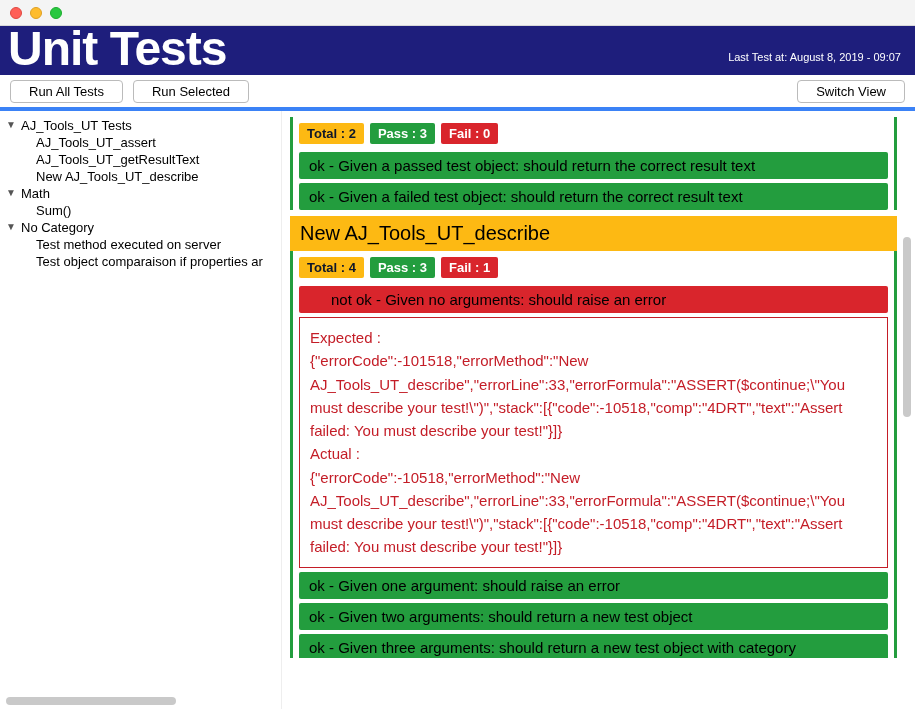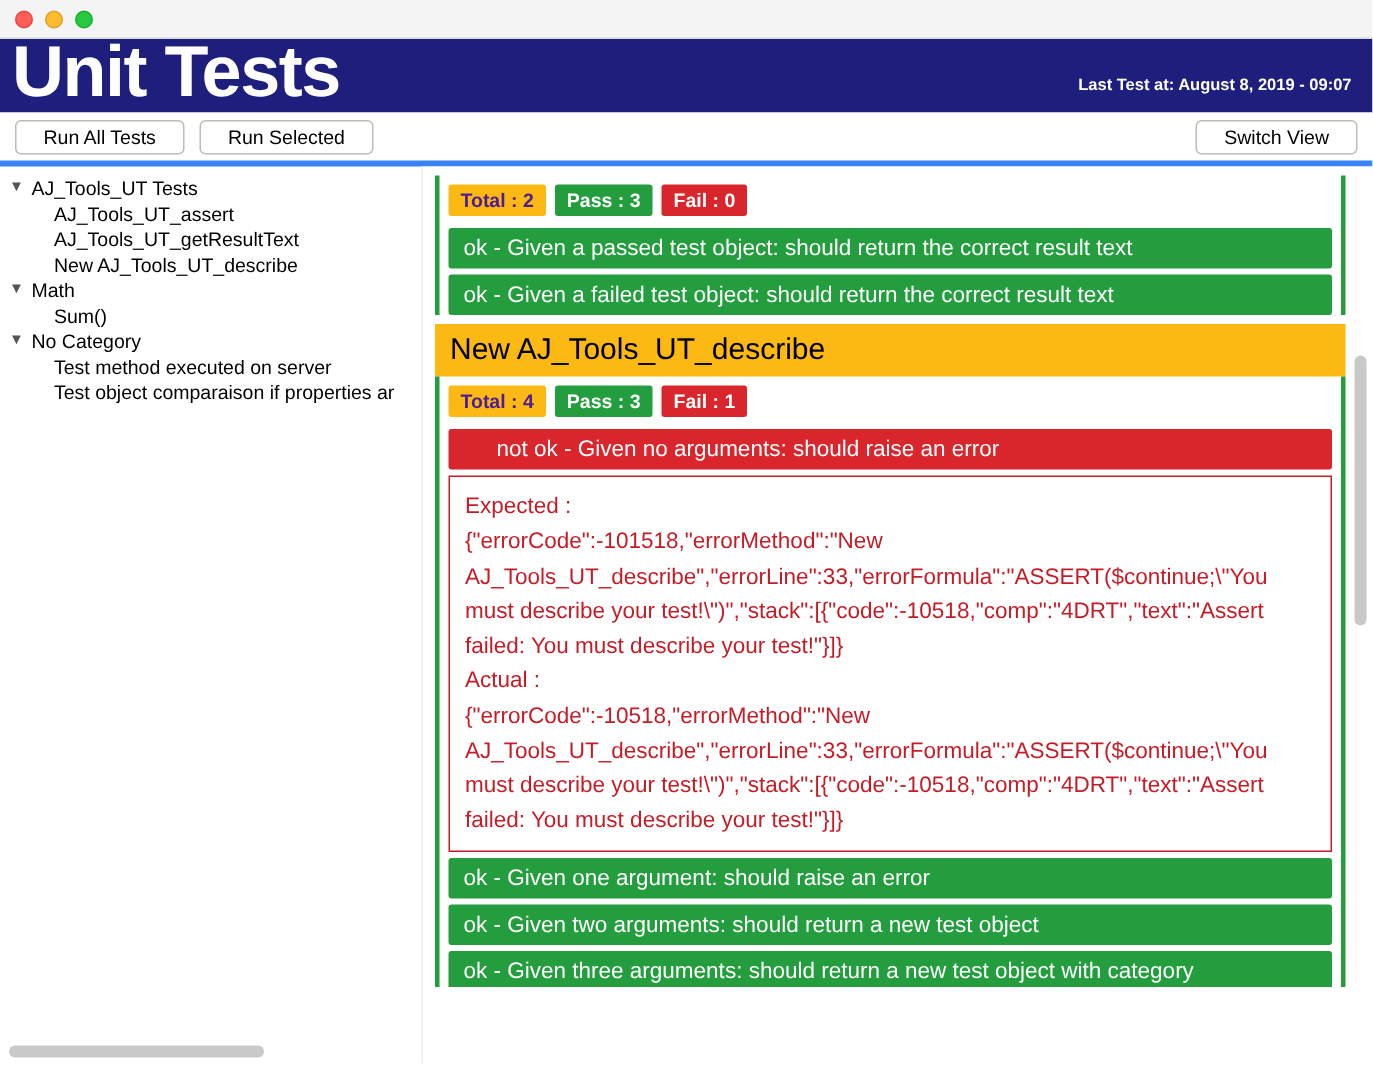--- a/index.html
+++ b/index.html
@@ -35,21 +35,21 @@
   padding: 0 14px 2px 8px;
 }
 .header-title {
   font-size: 48px;
   font-weight: 800;
   letter-spacing: -1px;
   line-height: 1;
 }
 .header-meta {
   font-size: 11px;
-  font-weight: 700;
+  font-weight: 400;
   padding-bottom: 10px;
 }
 .toolbar {
   height: 36px;
   display: flex;
   align-items: center;
   padding: 0 10px;
   gap: 10px;
   border-bottom: 4px solid #3b82f6;
   background: #fff;
@@ -126,29 +126,29 @@
   gap: 6px;
   padding: 6px 6px 4px 6px;
 }
 .badge {
   padding: 3px 8px;
   font-size: 13px;
   font-weight: 700;
   color: #fff;
   border-radius: 2px;
 }
-.badge-total { background: #fdb913; color: #4c1d95; }
+.badge-total { background: #fdb913; color: #0f172a; }
 .badge-pass  { background: #239d3e; }
 .badge-fail  { background: #d9252c; }
 .result-line {
   margin: 4px 6px;
   padding: 5px 10px;
   font-size: 15px;
   font-weight: 500;
-  color: #ffffff;
+  color: #000000;
   border-radius: 2px;
 }
 .result-ok { background: #239d3e; }
 .result-fail { background: #d9252c; padding-left: 32px; }
 .detail-box {
   margin: 4px 6px;
   border: 1px solid #c41d27;
   padding: 8px 10px;
   font-size: 15px;
   color: #c41d27;

